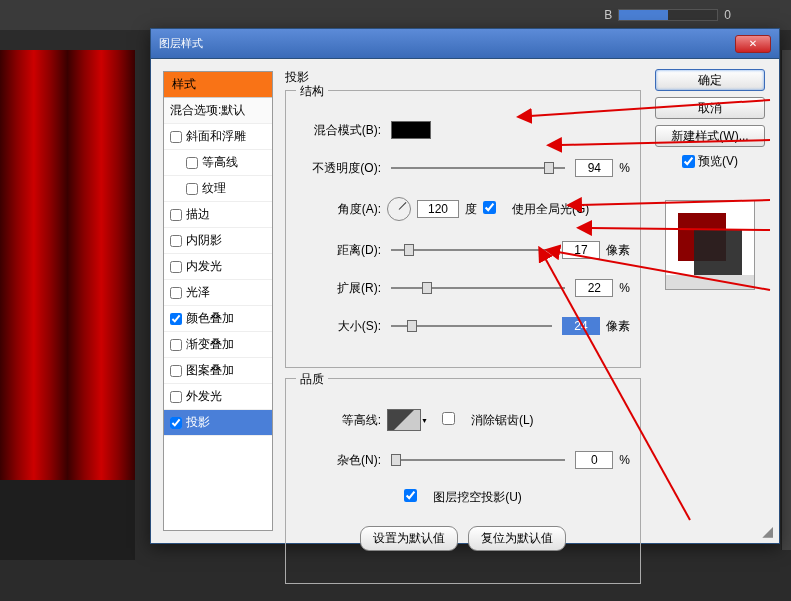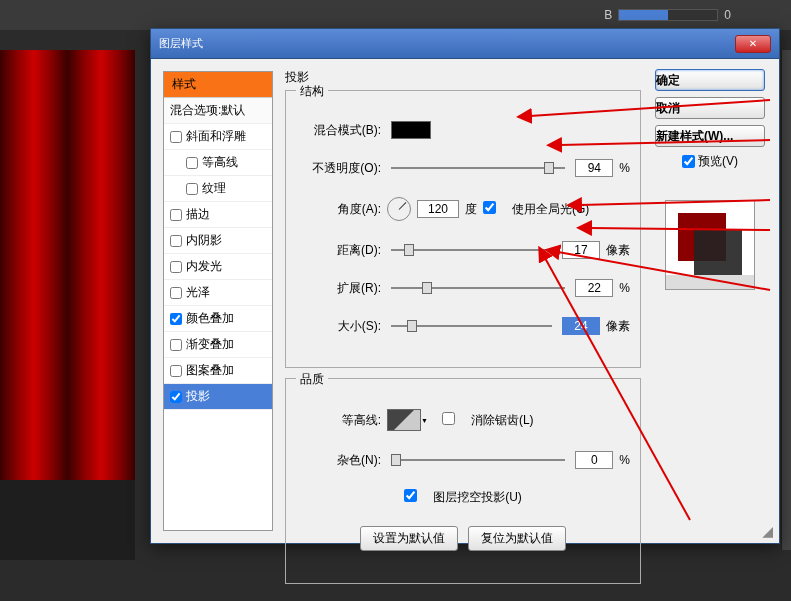--- a/index.html
+++ b/index.html
@@ -36,24 +36,24 @@
 .select .arrow { font-size: 7px; }
 .swatch { width: 40px; height: 18px; background: #000; border: 1px solid #666; margin-left: 4px; cursor: pointer; }
 .slider-track { flex: 1; height: 2px; background: #888; position: relative; margin: 0 4px; }
 .slider-track .thumb { position: absolute; top: -5px; width: 10px; height: 12px; background: #ddd; border: 1px solid #666; }
 .num-input { width: 38px; height: 18px; border: 1px solid #888; background: #fff; text-align: center; padding: 0 2px; }
 .num-input.hl { background: #4a7fd8; color: #fff; border-color: #4a7fd8; }
 .angle { width: 24px; height: 24px; border: 1px solid #888; border-radius: 50%; position: relative; }
 .angle:after { content: ""; position: absolute; left: 50%; top: 50%; width: 10px; height: 1px; background: #333; transform-origin: left; transform: rotate(-45deg); }
 .cb { display: flex; align-items: flex-start; gap: 16px; }
 .contour-swatch { width: 34px; height: 22px; background: linear-gradient(135deg,#444 49%,#ccc 51%); border: 1px solid #666; display: inline-block; }
-.btn-small { padding: 3px 12px; background: linear-gradient(180deg,#fff,#e2e2e2); border: 1px solid #888; border-radius: 3px; cursor: pointer; }
+.btn-small { padding: 3px 12px; background: linear-gradient(180deg,#fff,#e2e2e2); border: 1px solid #888; border-radius: 9px; cursor: pointer; }
 
 .right-panel { width: 130px; padding: 10px 14px 10px 6px; }
-.rbtn { display: block; width: 100%; height: 22px; background: linear-gradient(180deg,#fff,#e3e3e3); border: 1px solid #888; border-radius: 3px; margin-bottom: 6px; cursor: pointer; text-align: left; line-height: 20px; font-weight: bold; }
+.rbtn { display: block; width: 100%; height: 22px; background: linear-gradient(180deg,#fff,#e3e3e3); border: 1px solid #888; border-radius: 3px; margin-bottom: 6px; cursor: pointer; text-align: center; line-height: 20px; }
 .rbtn.ok { border-color: #3a6bb8; box-shadow: 0 0 3px #6aa0e8 inset; }
 .preview-box { margin-top: 30px; border: 1px solid #999; width: 90px; height: 90px; background: #fff; position: relative; margin-left: auto; margin-right: auto; }
 .preview-box .sq1 { position: absolute; left: 12px; top: 12px; width: 48px; height: 48px; background: #8a0000; }
 .preview-box .sq2 { position: absolute; left: 28px; top: 28px; width: 48px; height: 48px; background: #222; opacity: .9; }
 .preview-box .bottom { position: absolute; left: 0; bottom: 0; width: 100%; height: 14px; background: #ddd; }
 .preview-lbl { text-align: center; margin-bottom: 4px; display: flex; justify-content: center; gap: 3px; }
 
 .arrow-svg { position: absolute; pointer-events: none; }
 .right-scroll { position: absolute; right: 0; top: 50px; width: 10px; height: 500px; background: #444; border-left: 1px solid #222; }
 
@@ -117,20 +117,24 @@
             <input type="checkbox" checked="" style="">
             <span>颜色叠加</span>
           </div>
           <div class="row">
             <input type="checkbox" style="">
             <span>渐变叠加</span>
           </div>
           <div class="row">
             <input type="checkbox" style="">
             <span>图案叠加</span>
+          </div>
+          <div class="row">
+            <input type="checkbox" style="">
+            <span>外发光</span>
           </div>
           <div class="row selected">
             <input type="checkbox" checked="" style="">
             <span>投影</span>
           </div>
         </div>
     </div>
 
     <div class="center-panel">
       <div class="group-label">投影</div>

